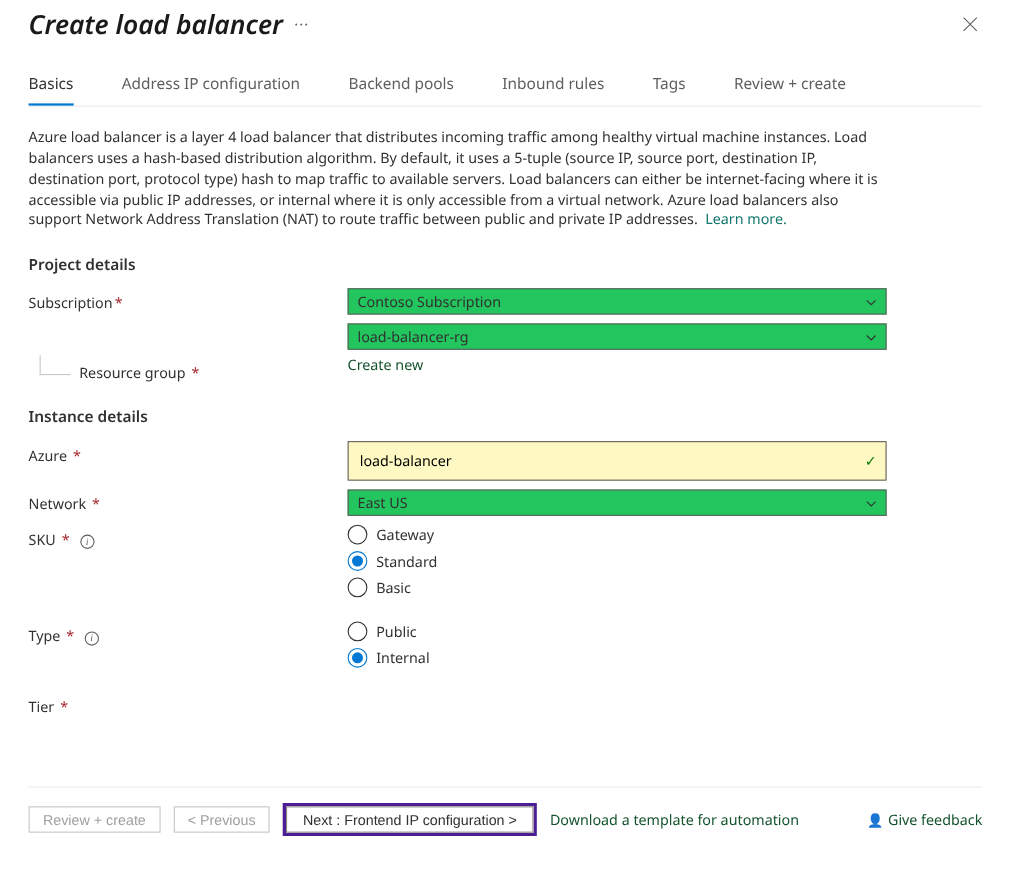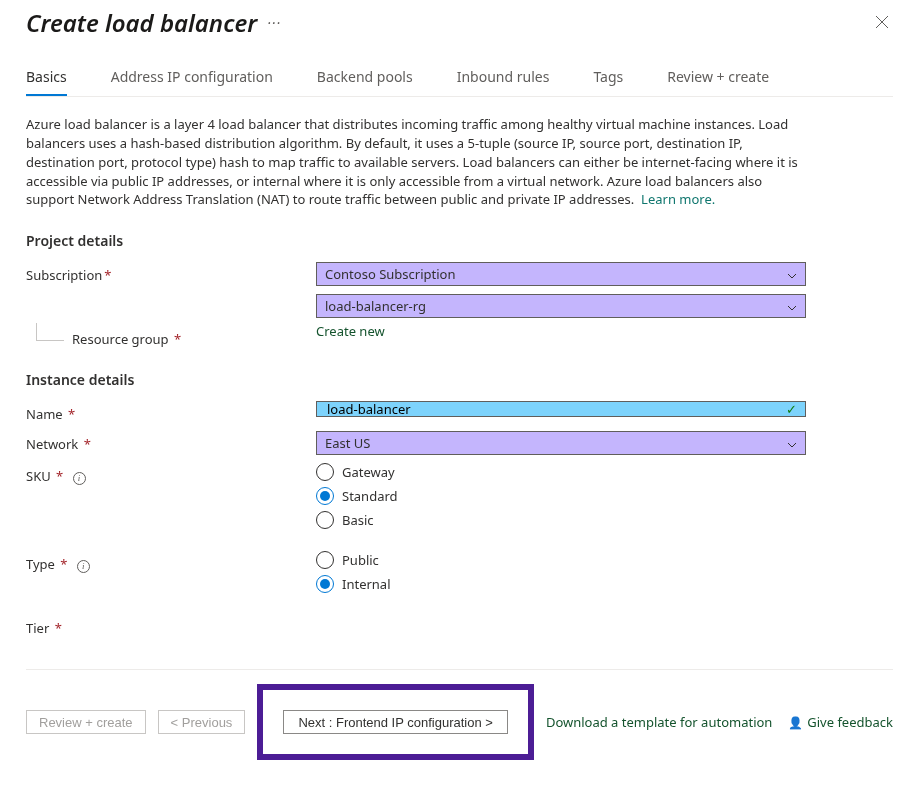--- a/index.html
+++ b/index.html
@@ -13,40 +13,40 @@
   .tabbar { display: flex; gap: 44px; border-bottom: 1px solid #edebe9; margin-bottom: 18px; }
   .tab { padding: 0 0 8px 0; font-size: 14px; color: #605e5c; cursor: pointer; }
   .tab-active { color: #323130; border-bottom: 2px solid #0078d4; font-weight: 400; }
   .intro { font-size: 13px; color: #323130; line-height: 1.45; max-width: 780px; }
   .intro a { color: #0f766e; text-decoration: none; }
   .section-title { font-size: 14px; font-weight: 600; margin-top: 22px; margin-bottom: 12px; }
   .form-row { display: flex; align-items: flex-start; margin-bottom: 8px; gap: 40px; }
   .label-col { width: 250px; padding-top: 4px; font-size: 13px; color: #323130; }
   .req { color: #a4262c; margin-left: 2px; }
   .field-col { flex: 0 0 490px; }
-  .select { display: flex; align-items: center; justify-content: space-between; border: 1px solid #605e5c; height: 24px; padding: 0 8px; font-size: 13px; background: #c4b5fd; cursor: pointer; }
+  .select { display: flex; align-items: center; justify-content: space-between; border: 1px solid #605e5c; height: 24px; padding: 0 8px; font-size: 13px; background: #22c55e; cursor: pointer; }
   .select .chev { font-size: 11px; color: #323130; }
-  .input-valid { display: flex; align-items: center; justify-content: space-between; border: 1px solid #605e5c; height: 16px; padding: 0 8px; font-size: 13px; background: #7dd3fc; }
+  .input-valid { display: flex; align-items: center; justify-content: space-between; border: 1px solid #605e5c; height: 36px; padding: 0 8px; font-size: 13px; background: #fef9c3; }
   .input-valid input { border: none; background: transparent; outline: none; font-size: 13px; width: 100%; font-family: inherit; }
   .check { color: #107c10; font-size: 13px; }
   .link { color: #14532d; text-decoration: none; cursor: pointer; font-size: 13px; }
   .indent { display:flex; align-items:center;margin-top:32px; }
   .indent-line { border-left:1px solid #c8c6c4; border-bottom:1px solid #c8c6c4; width:28px; height:18px; margin:-14px 8px 0 10px; }
   .radio-group { display: flex; flex-direction: column; gap: 6px; }
   .radio-item { display: flex; align-items: center; gap: 8px; font-size: 13px; cursor: pointer; }
   .radio { width: 18px; height: 18px; border-radius: 50%; border: 1px solid #323130; display: inline-flex; align-items: center; justify-content: center; }
   .radio.selected { border-color: #0078d4; }
   .radio.selected::after { content:""; width:10px; height:10px; border-radius:50%; background:#0078d4; }
   .radio.disabled { border-color: #c8c6c4; cursor: default; }
   .info-icon { display:inline-flex; align-items:center; justify-content:center; width:13px; height:13px; border:1px solid #605e5c; border-radius:50%; font-size:9px; color:#605e5c; margin-left:6px; cursor:pointer; font-style: italic; font-family: Georgia, serif;}
   .footer { position: absolute; left:26px; right:26px; bottom:30px; border-top:1px solid #edebe9; padding-top:14px; display:flex; align-items:center; gap:12px; }
   .btn { height:24px; padding: 0 12px; font-size:13px; border:1px solid #8a8886; background:#fff; color:#323130; cursor:pointer; }
   .btn-disabled { color:#a19f9d; border-color:#c8c6c4; cursor:default; }
   .btn-next { border:1px solid #8a8886; height:24px; padding:0 14px; background:#fff; color:#323130; cursor:pointer; font-size:13px; }
-  .next-highlight { border:6px solid #4c1d95; padding:20px; display:inline-block; }
+  .next-highlight { border:3px solid #4c1d95; padding:0; display:inline-block; }
   .feedback-icon { font-size:12px; }
   .spacer-lg { height: 14px; }
 </style>
 </head>
 <body>
 
 <div class="page">
 
   <div class="header">
     <div class="title-wrap">
@@ -106,21 +106,21 @@
             </svg></span>
       </div>
       <div style="margin-top:4px;"><a class="link">Create new</a></div>
     </div>
   </div>
 
   <div class="section-title">Instance details</div>
 
   <div class="form-row">
     <div class="label-col">
-      <span>Name</span><span class="req">&nbsp;*</span>
+      <span>Azure</span><span class="req">&nbsp;*</span>
     </div>
     <div class="field-col">
       <div class="input-valid">
         <input value="load-balancer" style="">
         <span class="check">✓</span>
       </div>
     </div>
   </div>
 
   <div class="form-row">

